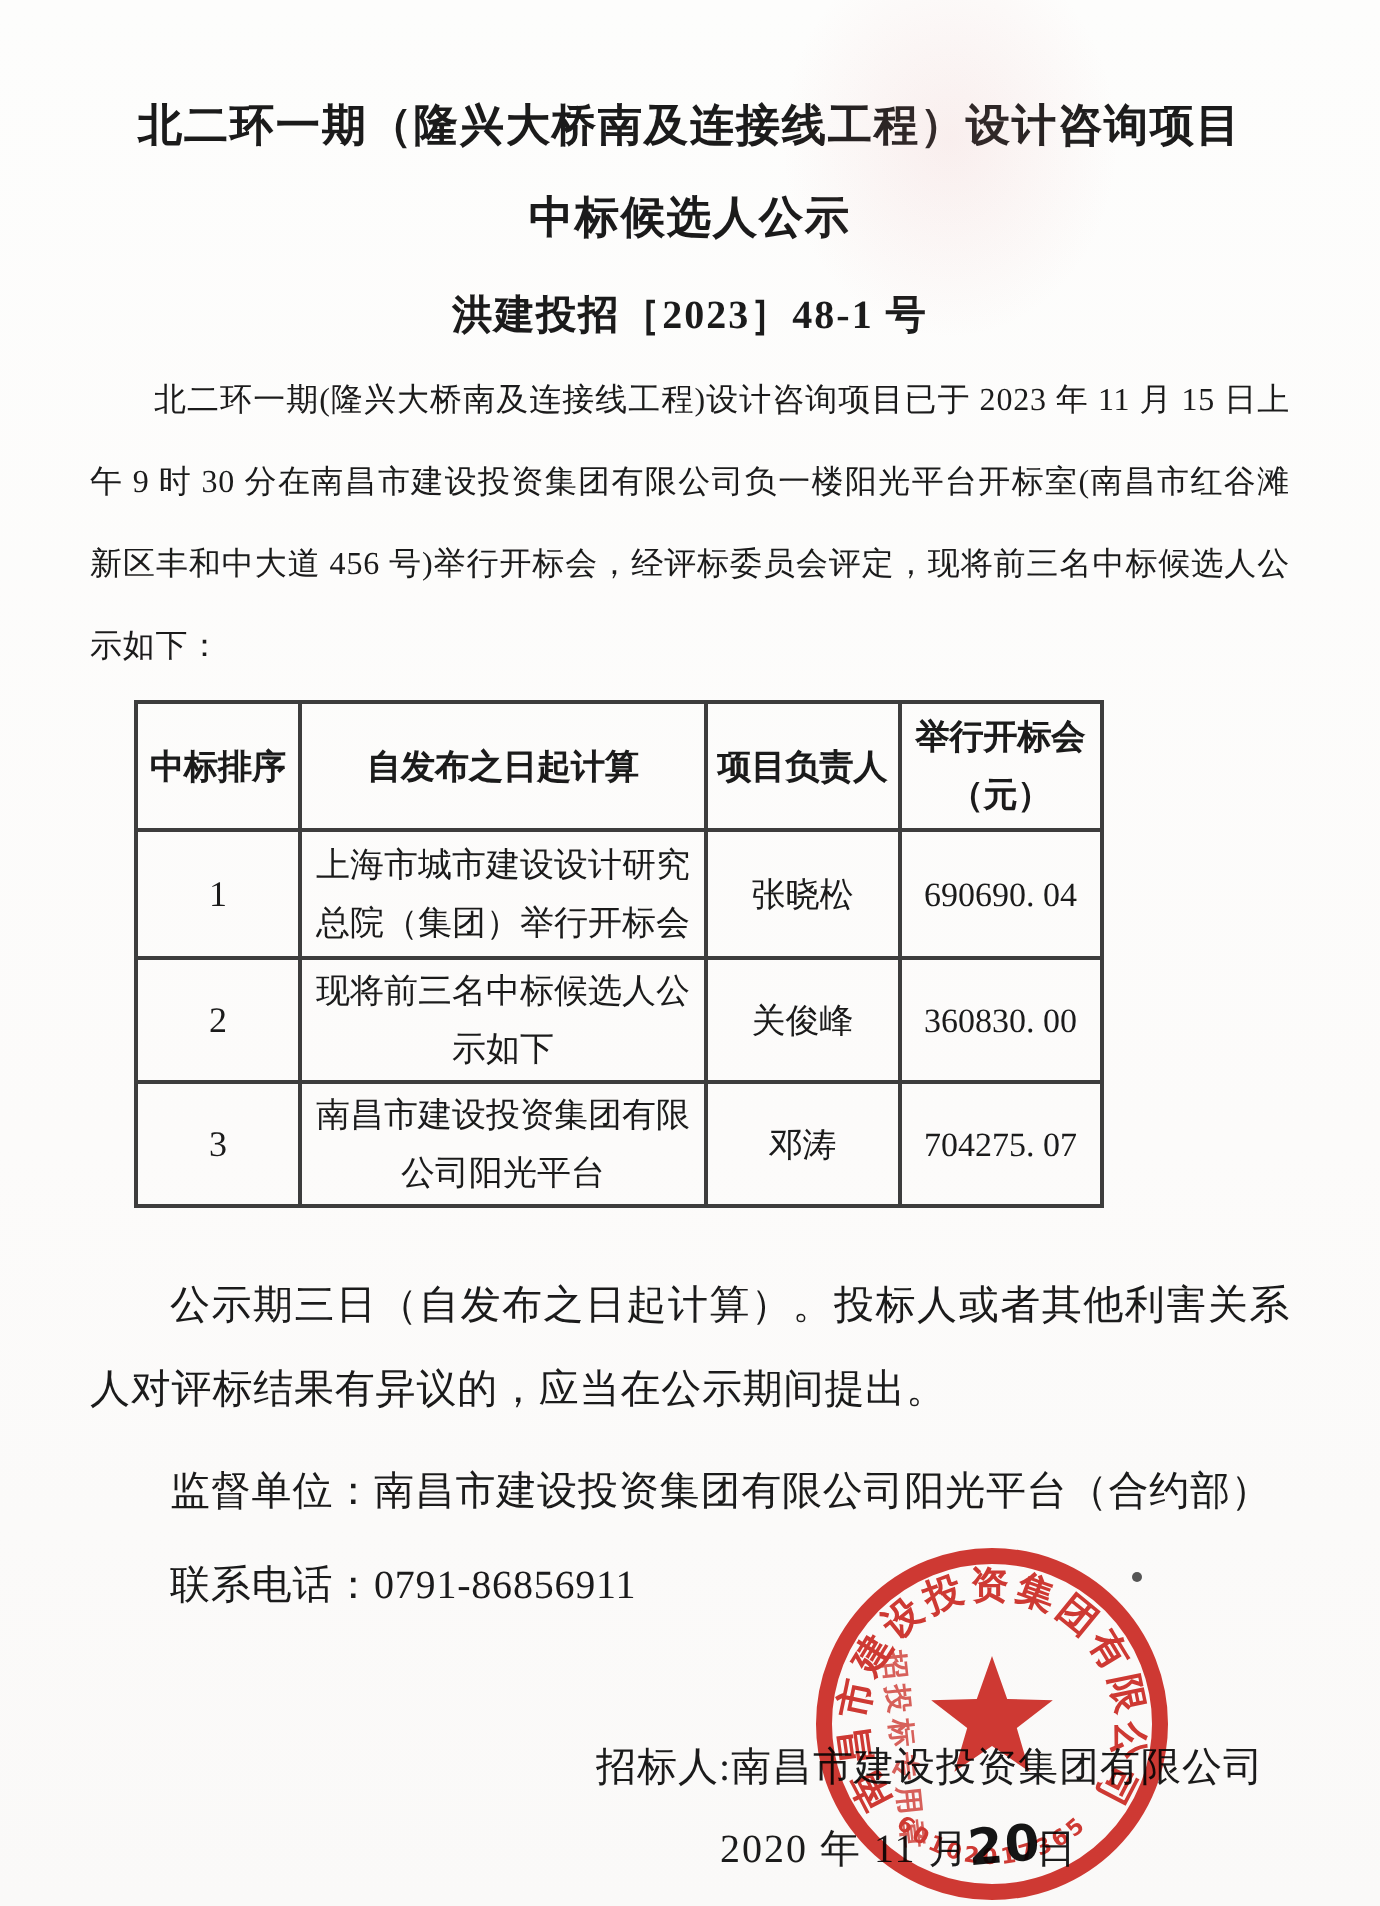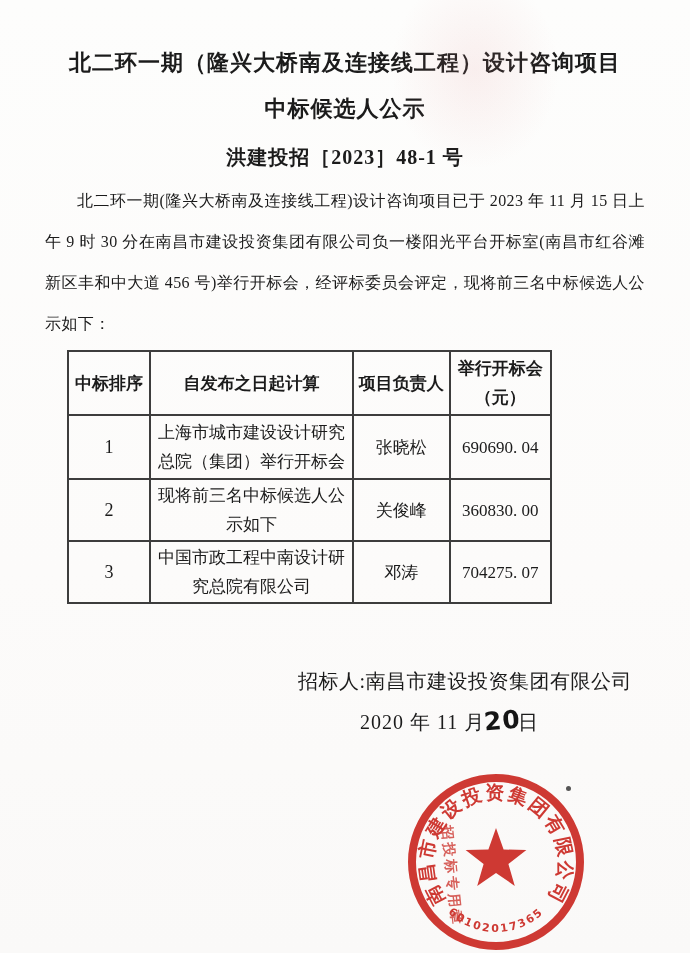--- a/index.html
+++ b/index.html
@@ -122,27 +122,30 @@
         <td>690690. 04</td>
       </tr>
       <tr class="r2">
         <td class="rank">2</td>
         <td>现将前三名中标候选人公示如下</td>
         <td>关俊峰</td>
         <td>360830. 00</td>
       </tr>
       <tr class="r3">
         <td class="rank">3</td>
-        <td>中国市政工程中南设计研究总院有限公司</td>
+        <td>南昌市建设投资集团有限公司阳光平台</td>
         <td>邓涛</td>
         <td>704275. 07</td>
       </tr>
     </tbody>
   </table>
 
+  <div class="notice">公示期三日（自发布之日起计算）。投标人或者其他利害关系人对评标结果有异议的，应当在公示期间提出。</div>
+  <div class="supervisor">监督单位：南昌市建设投资集团有限公司阳光平台（合约部）</div>
+  <div class="phone">联系电话：0791-86856911</div>
 
   <div class="bidder-line">招标人:南昌市建设投资集团有限公司</div>
   <div class="date-line"><span>2020 年 11 月</span><span class="handwritten">20</span><span>日</span></div>
 
   <div class="artifact-dot"></div>
 
   <svg class="stamp" viewBox="0 0 200 200" xmlns="http://www.w3.org/2000/svg">
     <defs>
       <path id="arcTop" d="M 48.4 136.2 A 63 63 0 1 1 151.6 136.2" fill="none"></path>
       <path id="arcBottom" d="M 55 153.6 A 70 70 0 0 0 145 153.6" fill="none"></path>

